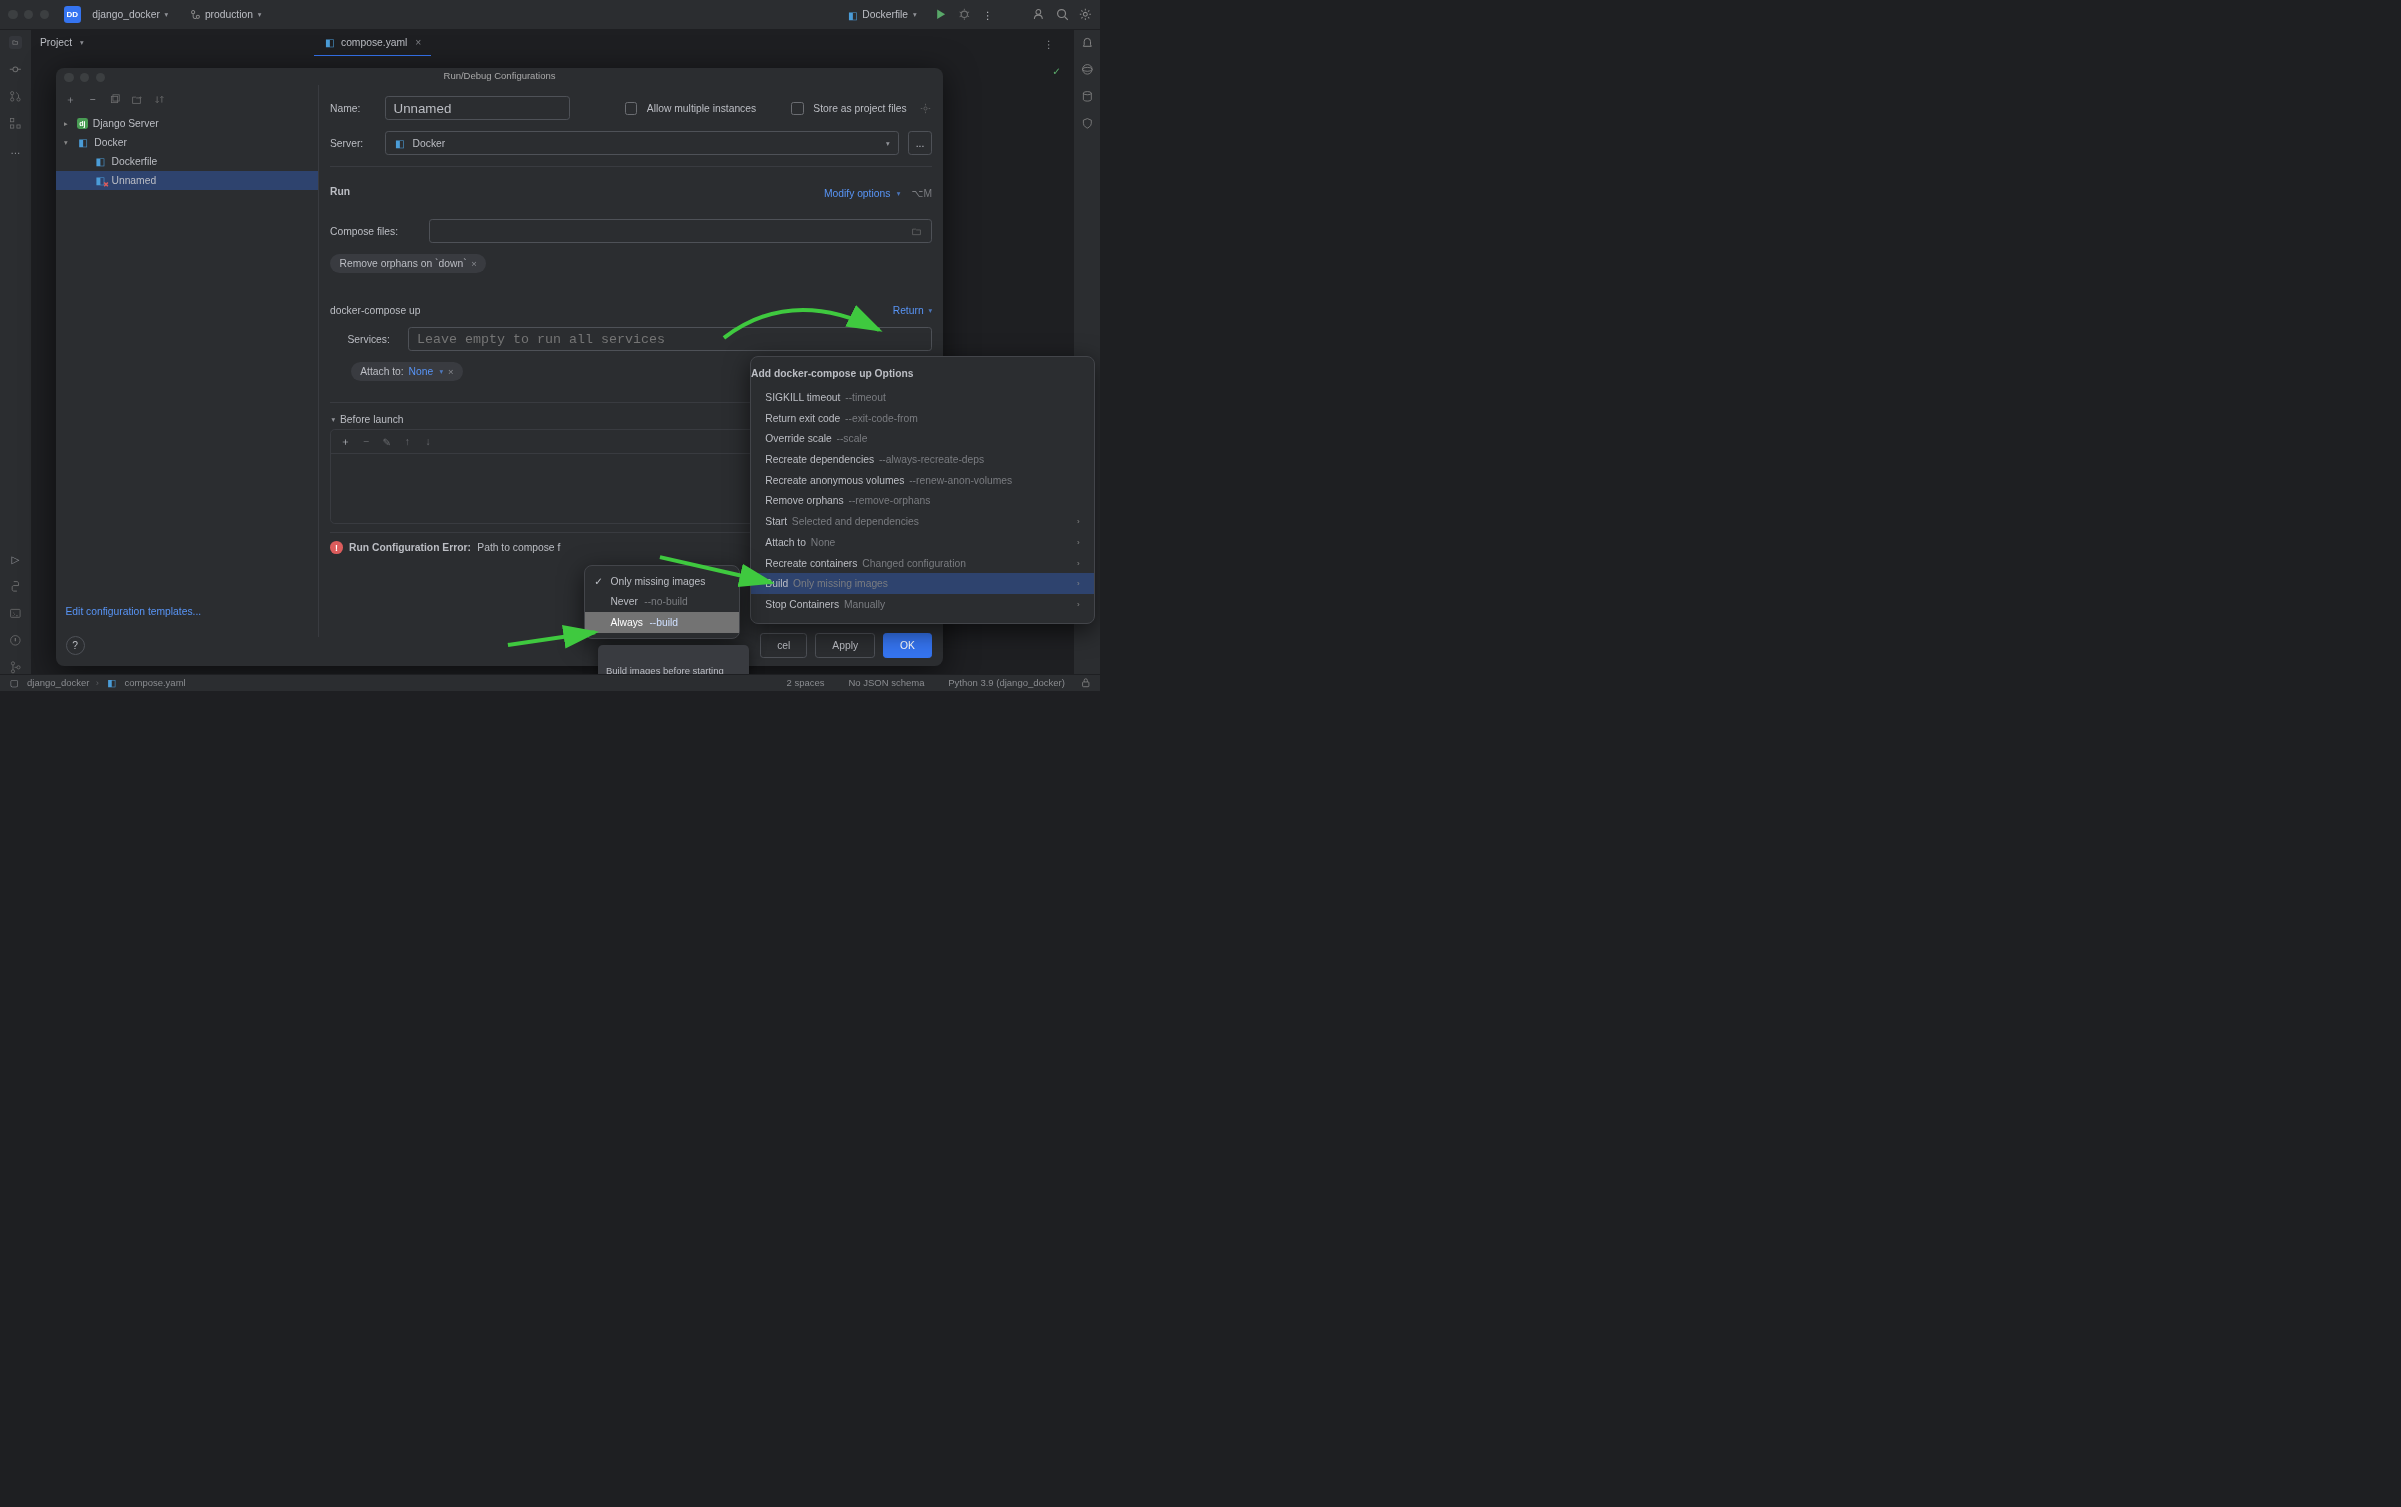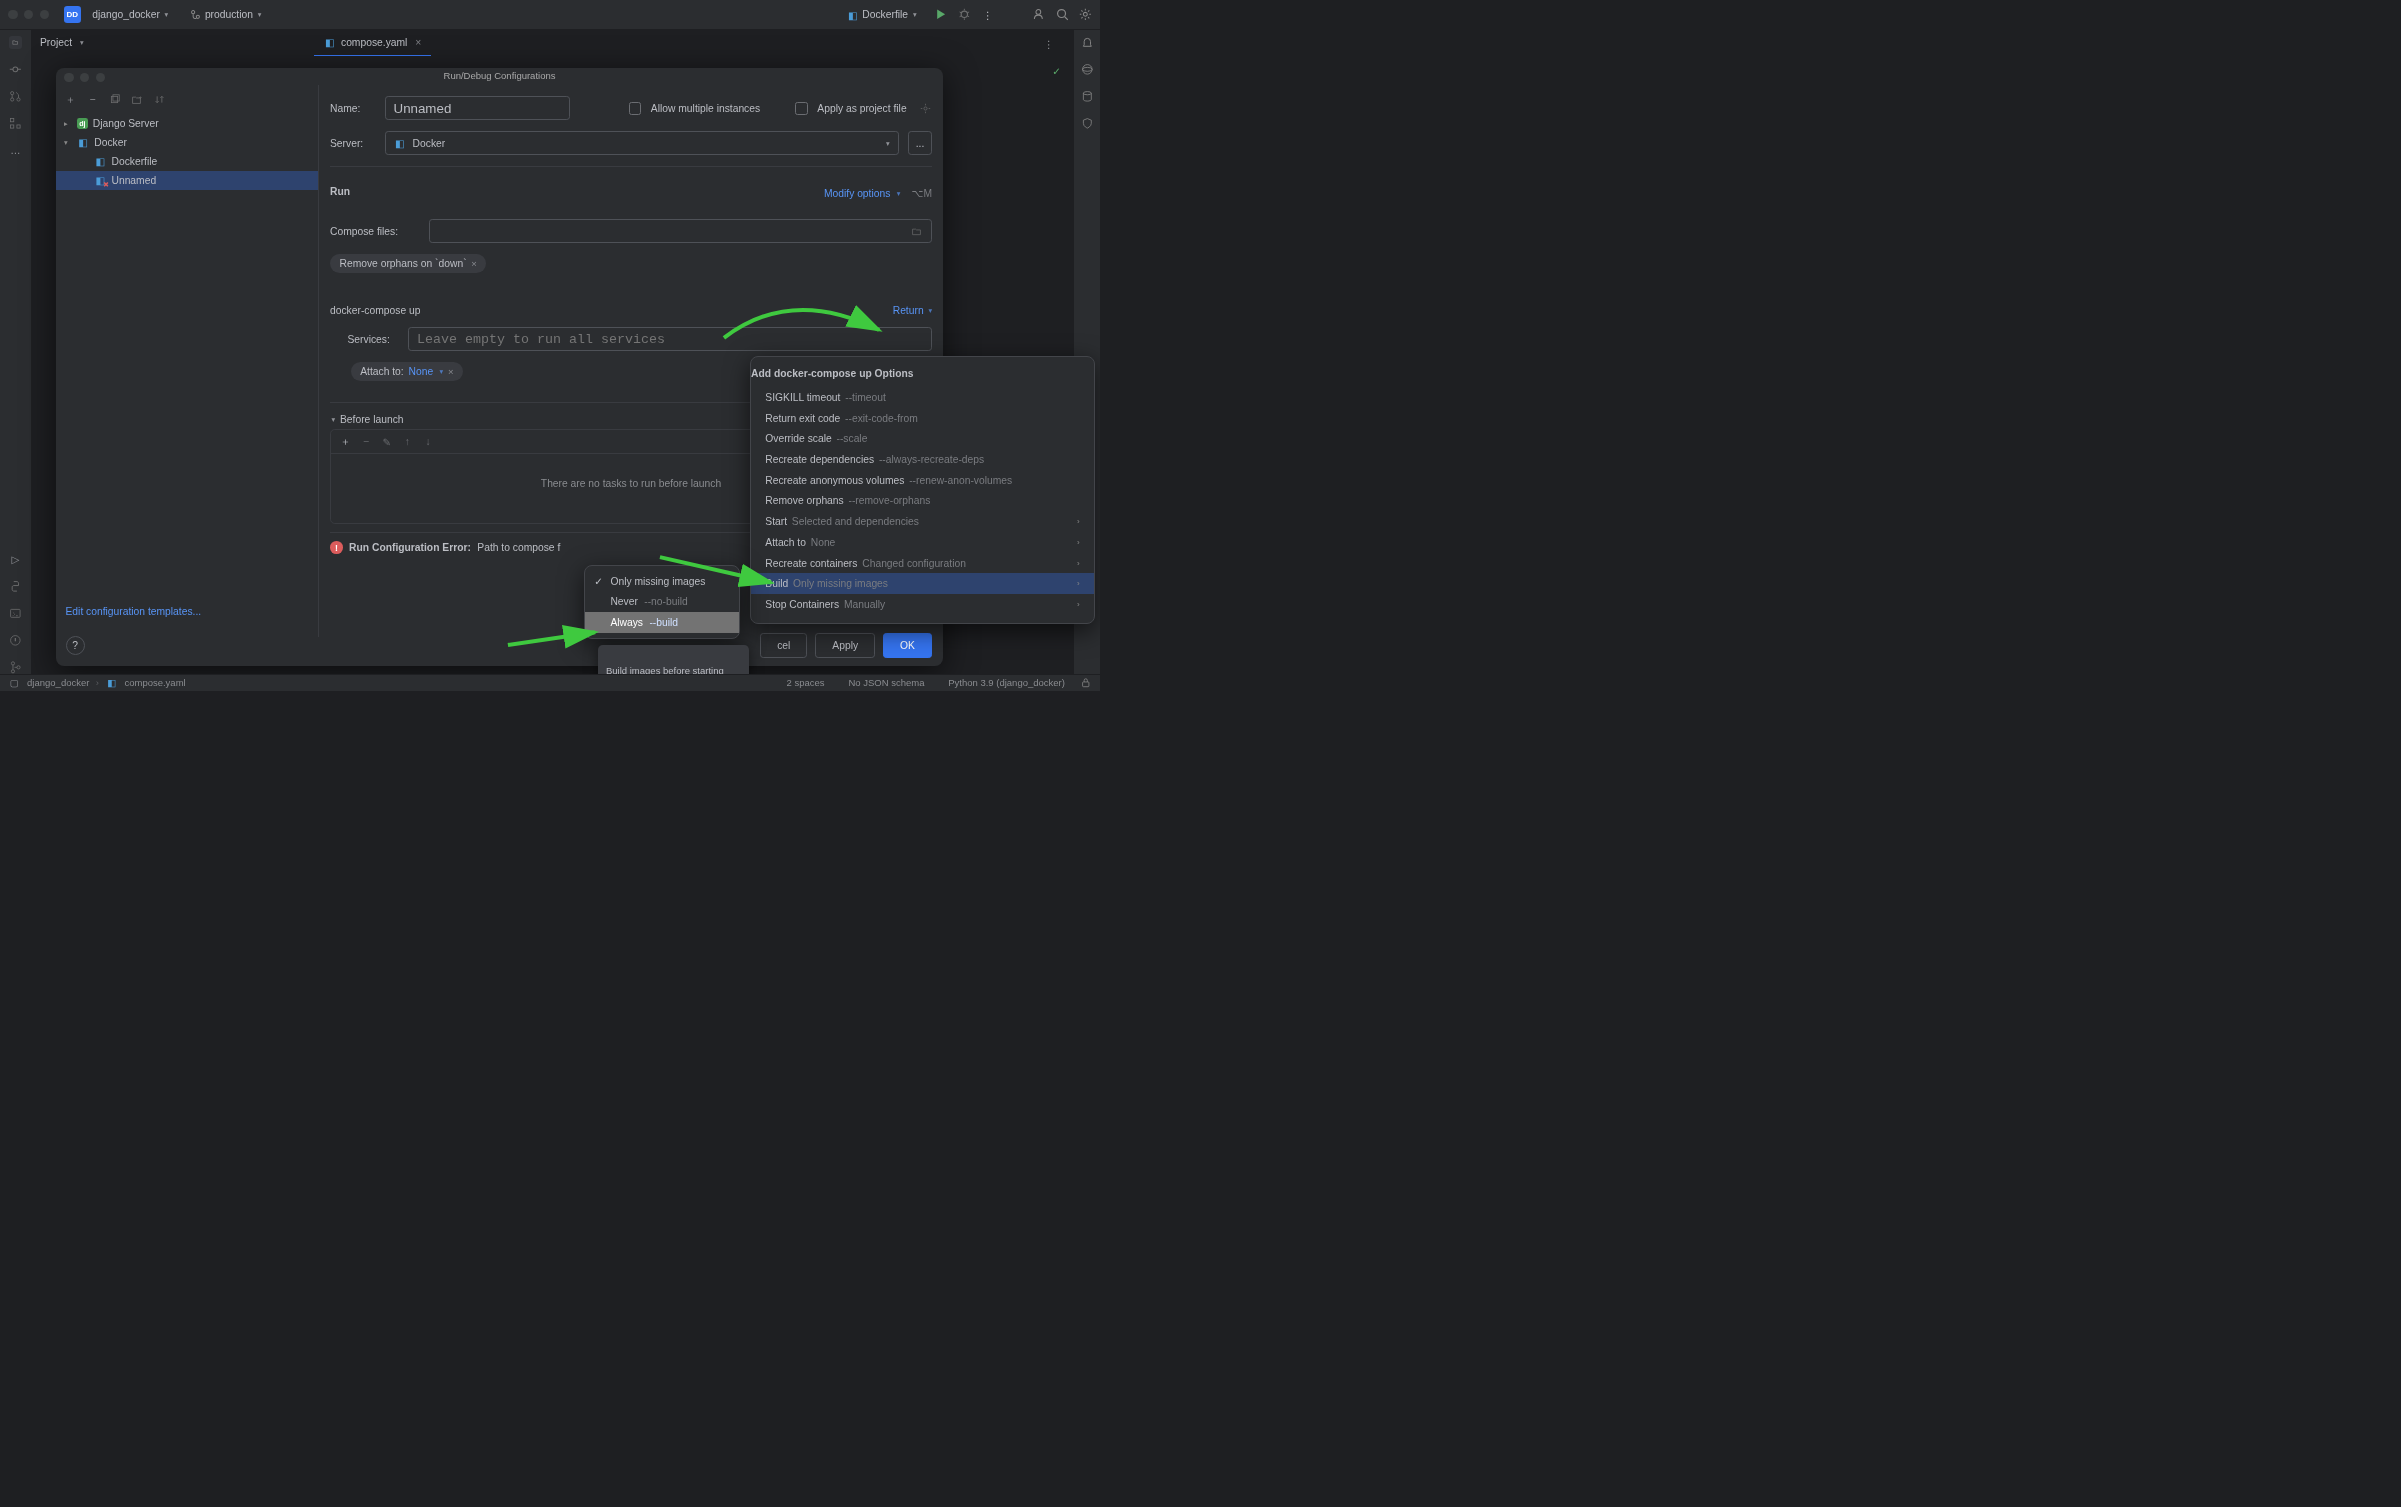--- a/index.html
+++ b/index.html
@@ -393,21 +393,21 @@
 
     <div class="modal-right">
       <div class="form-row">
         <span class="form-label">Name:</span>
         <input class="input short" value="Unnamed" style="">
         <div style="flex:1"></div>
         <span class="check"></span>
         <span>Allow multiple instances</span>
         <span style="width:16px"></span>
         <span class="check"></span>
-        <span>Apply as project file</span>
+        <span>Store as project files</span>
         <span class="ico" style="opacity:.6;margin-left:3.2px">
           <svg width="11" height="11" viewBox="0 0 14 14">
               <circle cx="7" cy="7" r="2" fill="none" stroke="#888"></circle>
               <path d="M7 1v2M7 11v2M1 7h2M11 7h2" stroke="#888"></path>
             </svg>
         </span>
       </div>
 
       <div class="form-row">
         <span class="form-label">Server:</span>
@@ -481,21 +481,20 @@
         <span>Before launch</span>
       </div>
       <div class="before-box">
         <div class="before-tb">
           <span class="ico">＋</span>
           <span class="ico" style="opacity:.4">−</span>
           <span class="ico" style="opacity:.4">✎</span>
           <span class="ico" style="opacity:.4">↑</span>
           <span class="ico" style="opacity:.4">↓</span>
         </div>
-        <div class="before-empty">There are no tasks to run before launch</div>
       </div>
 
       <div class="err-banner">
         <span class="err-ico">!</span>
         <span style="font-weight:700">Run Configuration Error:</span>
         <span>Path to compose f</span>
       </div>
     </div>
   </div>
 

